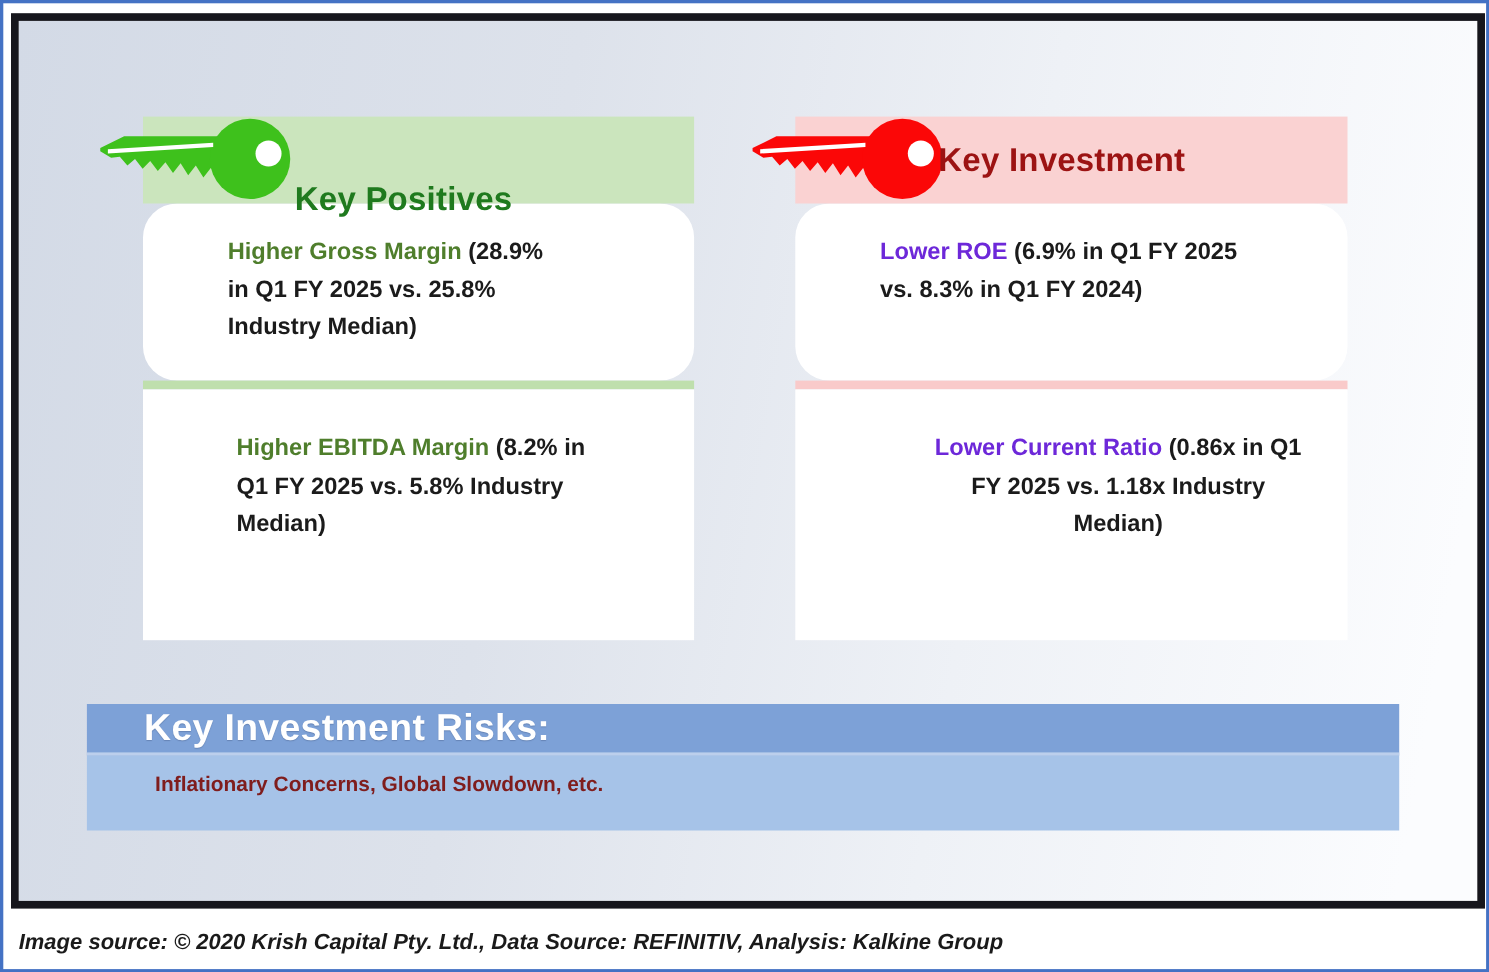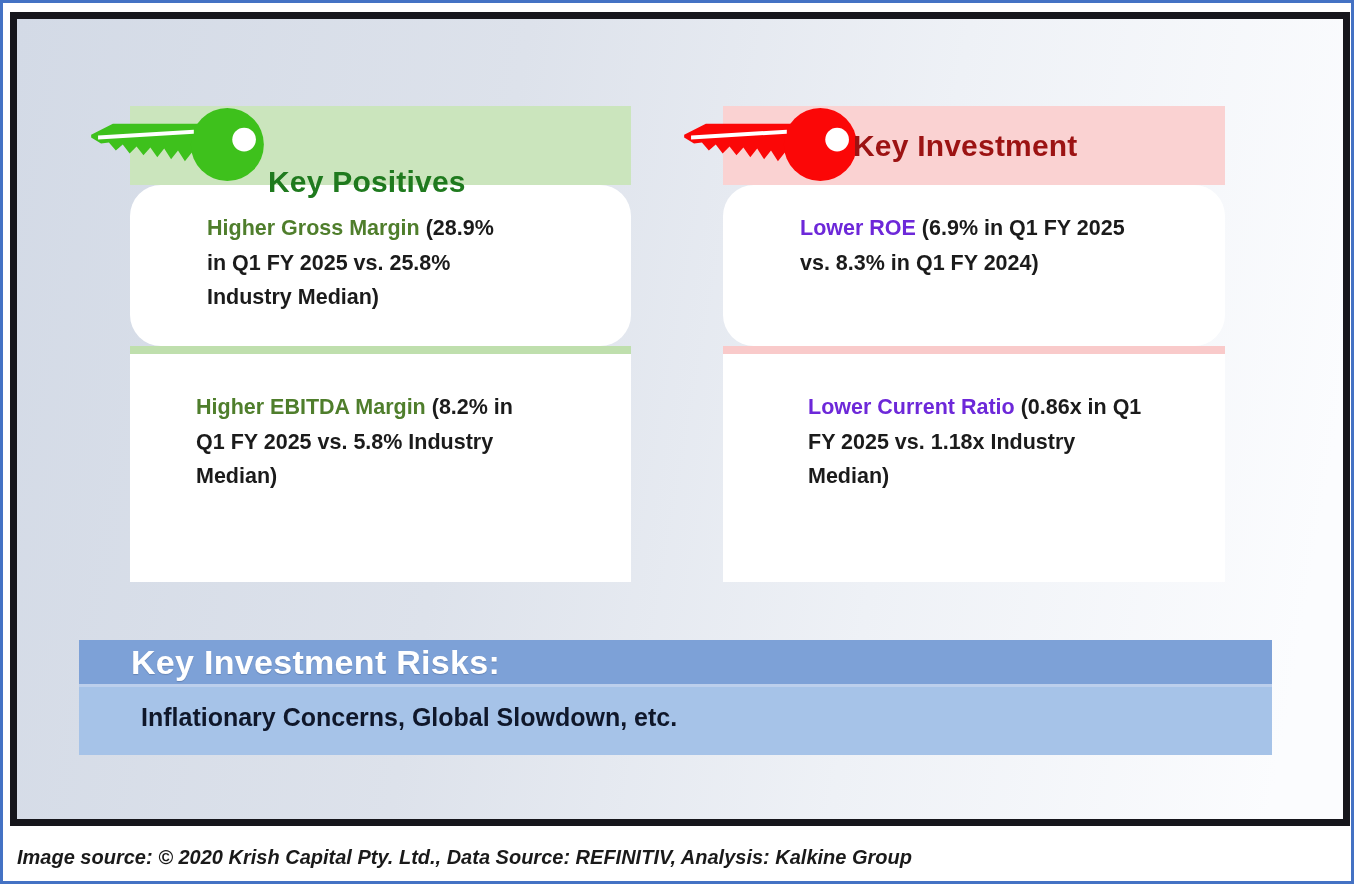--- a/index.html
+++ b/index.html
@@ -39,44 +39,44 @@
   .sep { height:8px; }
   .sep-green { background:#bfdfad; }
   .sep-pink  { background:#f9caca; }
   .card p {
     font-size:21.5px; font-weight:bold; line-height:34.5px;
     color:#1b1b1b; white-space:pre-line;
   }
   .card-a p { padding-top:26px; }
   .card-b p { padding-top:36px; }
   .pad-1 p { padding-left:77px; }
-  .pad-2 p { padding-left:66px; }
+  .pad-2 p { padding-left:66px;margin-left:19px; }
   .pad-3 p { padding-left:77px; }
-  .pad-4 p { padding-left:85px; }
+  .pad-4 p { padding-left:85px;text-align:center; }
   .hl-green { color:#4f7e2c; }
   .hl-red   { color:#6d28d9; }
   
   .risks {
     position:absolute; left:62px; top:621px;
     width:1193px; height:118px;
   }
   .risks-title-band {
     height:47px; background:#7da1d7;
     border-bottom:3px solid #bccfec;
     display:flex; align-items:center;
   }
   .risks-title-band span {
     padding-left:52px; color:#ffffff;
     font-size:34px; font-weight:bold; letter-spacing:0.3px;
     text-shadow:0 1px 1px rgba(60,80,120,0.35);
   }
   .risks-body { height:68px; background:#a6c3e8; }
   .risks-body span {
     display:inline-block; padding:16px 0 0 62px;
-    color:#0f172a; font-size:25px; font-weight:bold;
+    color:#7f1d1d; font-size:19px; font-weight:bold;
   }
   
   .attribution {
     position:absolute; left:14px; top:843px; width:1320px;
     font-size:20px; font-weight:bold; font-style:italic; color:#1a1a1a;
   }
 </style>
 </head>
 <body>
 

